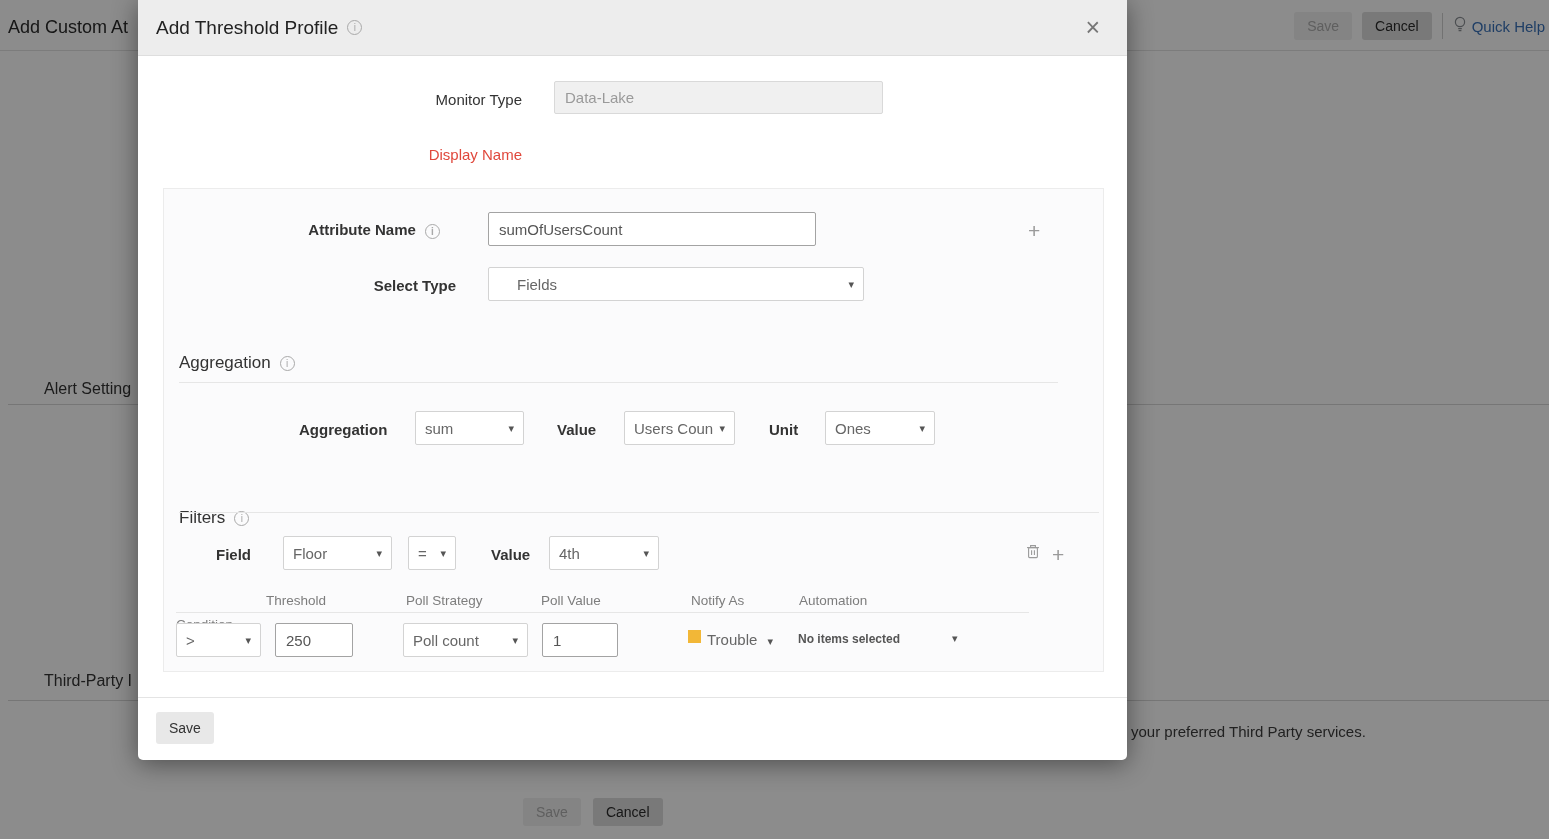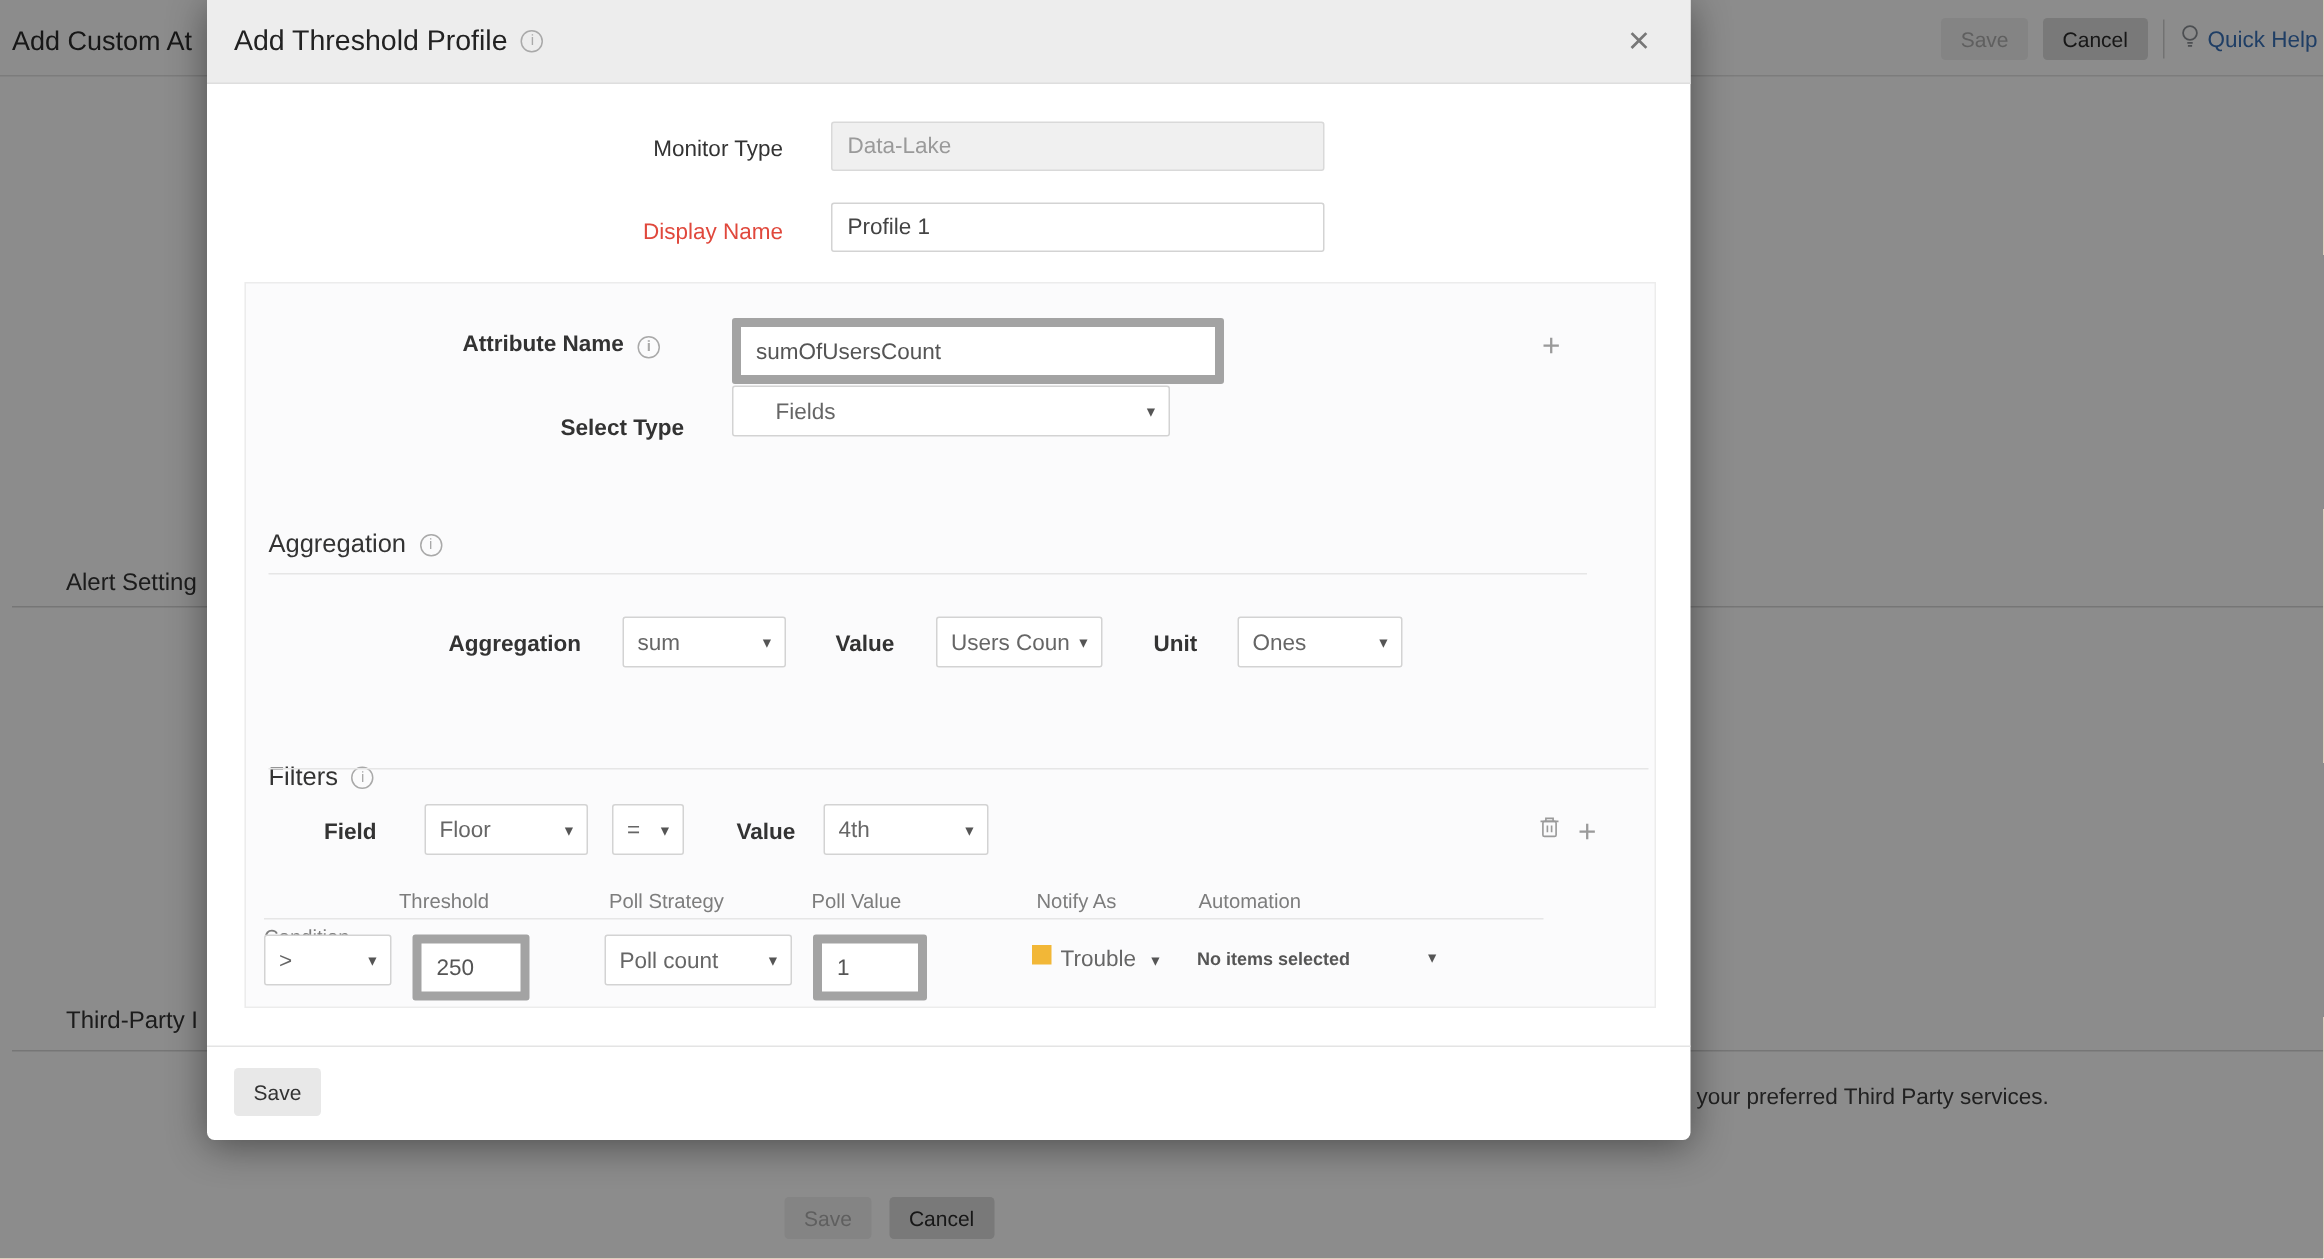--- a/index.html
+++ b/index.html
@@ -36,21 +36,21 @@
   .close-x { margin-left:auto; font-size:25px; color:#777; line-height:1; cursor:pointer; padding:0 9px; }
 
   .field-label { position:absolute; left:0; width:384px; text-align:right; font-size:15px; color:#333; white-space:nowrap; }
   .red { color:#e0483c; }
   .t-input { position:absolute; height:33px; border:1px solid #d3d3d3; border-radius:2px; background:#fff;
              font-family:"Liberation Sans",sans-serif; font-size:15px; color:#444; padding:0 10px; outline:none; }
   .t-input:disabled { background:#f0f0f0; color:#9a9a9a; border-color:#d9d9d9; }
 
   .inner-panel { position:absolute; left:25px; top:188px; width:941px; height:484px; background:#fbfbfc; border:1px solid #ececec; }
   .p-label { position:absolute; text-align:right; font-size:15px; color:#333; white-space:nowrap;font-weight:bold; }
-  .p-input { position:absolute; height:34px; border:6px solid #a3a3a3; border-radius:2px; background:#fff;
+  .p-input { position:absolute; height:34px; border:1px solid #a3a3a3; border-radius:2px; background:#fff;
              font-family:"Liberation Sans",sans-serif; font-size:15px; color:#555; padding:16px 10px; outline:none; }
   .dropdown { position:absolute; height:34px; border:1px solid #d3d3d3; border-radius:2px; background:#fff;
               display:flex; align-items:center; padding:0 9px; font-size:15px; color:#666; cursor:pointer; }
   .dropdown .dd-val { flex:1; overflow:hidden; white-space:nowrap; }
   .caret { font-size:11px; color:#555; margin-left:6px; }
   .section-title { position:absolute; left:15px; font-size:17px; color:#333; display:flex; align-items:center; }
   .section-rule { position:absolute; border-top:1px solid #e6e6e6; }
   .icon-btn { position:absolute; color:#9a9a9a; cursor:pointer; line-height:1; }
   .plus { font-size:21px; font-weight:300; }
   .col-head { position:absolute; font-size:13.5px; color:#7d7d7d; white-space:nowrap; }
@@ -110,33 +110,32 @@
     <div class="modal-header">
       <span class="modal-title">Add Threshold Profile</span>
       <span class="info-icon"></span>
       <span class="close-x">×</span>
     </div>
 
     <div class="field-label" style="top:91px;">Monitor Type</div>
     <input class="t-input" style="left: 416px; top: 81px; width: 329px;" disabled="" value="Data-Lake">
 
     <div class="field-label red" style="top: 146px; color: rgb(224, 72, 60);">Display Name</div>
-    <input class="t-input" style="left: 416px; top: 135px; width: 329px;" value="Profile 1">
 
     <div class="inner-panel">
 
       <div class="p-label" style="left:0; width:276px; top:32px;">
         <span>Attribute Name</span>
         <span class="info-icon" style="margin-left:5px;"></span>
       </div>
       <input class="p-input" style="left: 324px; top: 23px; width: 328px;" value="sumOfUsersCount">
       <span class="icon-btn plus" style="left:864px; top:31px;">+</span>
 
       <div class="p-label" style="left:0; width:292px; top:88px;">Select Type</div>
-      <div class="dropdown" style="left:324px; top:68px; width:292px;padding-left:28px;">
+      <div class="dropdown" style="left:324px; top:78px; width:376px;padding-left:28px;">
         <span class="dd-val">Fields</span>
         <span class="caret">▾</span>
       </div>
 
       <div class="section-title" style="top:164px;">
         <span>Aggregation</span>
         <span class="info-icon"></span>
       </div>
       <div class="section-rule" style="left:15px; top:193px; width:879px;"></div>
 

